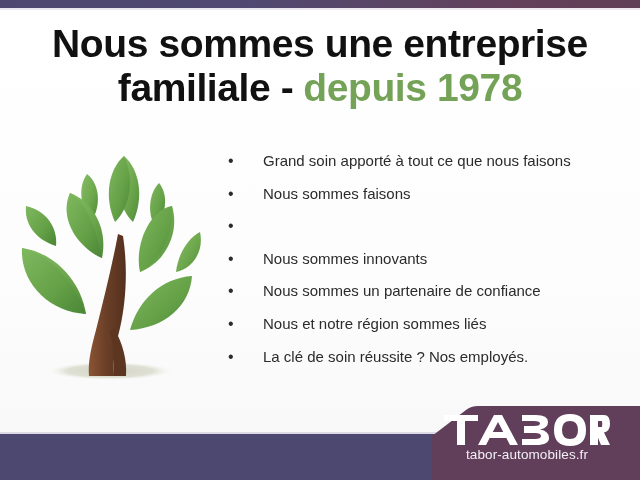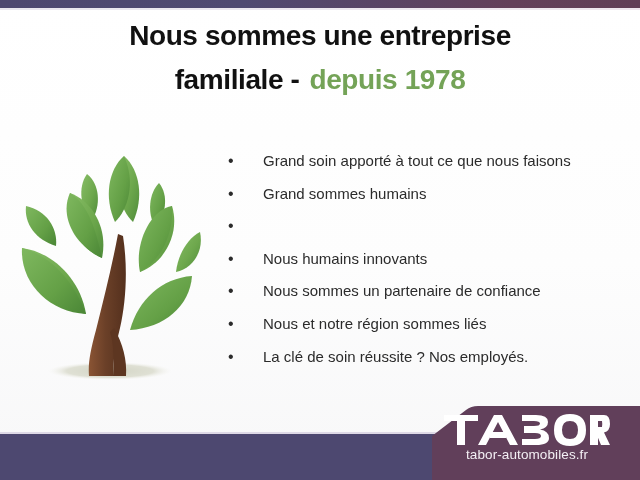--- a/index.html
+++ b/index.html
@@ -22,23 +22,23 @@
     position:absolute; left:0; top:0; width:640px; height:8px;
     background:linear-gradient(90deg,#4d4870 0%,#504a72 38%,#5b4464 62%,#64405a 80%,#613f56 100%);
   }
   .top-bar-hairline {
     position:absolute; left:0; top:8px; width:640px; height:2px;
     background:linear-gradient(90deg,#e9e7ef 0%,#eee9f0 60%,#efe8ee 100%);
   }
 
   
   .headline {
-    position:absolute; left:0; top:14px; width:640px;
+    position:absolute; left:0; top:22px; width:640px;
     text-align:center;
-    font-size:28px; font-weight:bold; line-height:44px;
+    font-size:39px; font-weight:bold; line-height:44px;
     letter-spacing:-0.4px;
     color:#111111;
   }
   .headline .line2 { display:block; }
   .headline .green {
     color:#74a357;
     margin-left:10px;
   }
 
   
@@ -178,28 +178,28 @@
     </svg>
   </div>
 
   <div class="bullets">
     <div class="bullet-row">
       <span class="bullet-dot">•</span>
       <span class="bullet-text">Grand soin apporté à tout ce que nous faisons</span>
     </div>
     <div class="bullet-row">
       <span class="bullet-dot">•</span>
-      <span class="bullet-text">Grand sommes humains</span>
-    </div>
-    <div class="bullet-row">
-      <span class="bullet-dot">•</span>
-    </div>
-    <div class="bullet-row">
-      <span class="bullet-dot">•</span>
-      <span class="bullet-text">Nous humains innovants</span>
+      <span class="bullet-text">Nous sommes faisons</span>
+    </div>
+    <div class="bullet-row">
+      <span class="bullet-dot">•</span>
+    </div>
+    <div class="bullet-row">
+      <span class="bullet-dot">•</span>
+      <span class="bullet-text">Nous sommes innovants</span>
     </div>
     <div class="bullet-row">
       <span class="bullet-dot">•</span>
       <span class="bullet-text">Nous sommes un partenaire de confiance</span>
     </div>
     <div class="bullet-row">
       <span class="bullet-dot">•</span>
       <span class="bullet-text">Nous et notre région sommes liés</span>
     </div>
     <div class="bullet-row">

